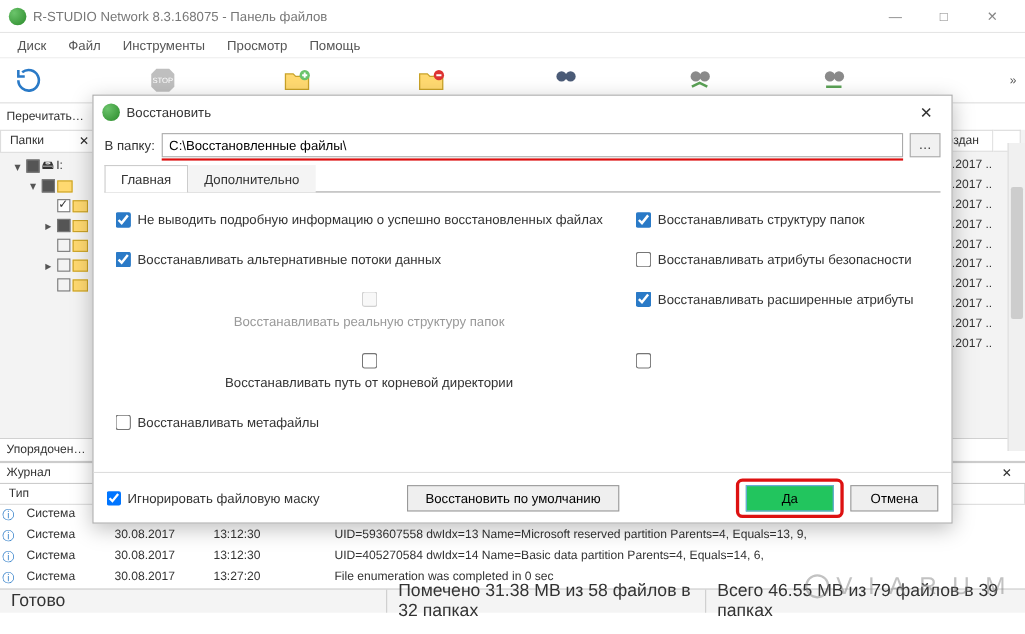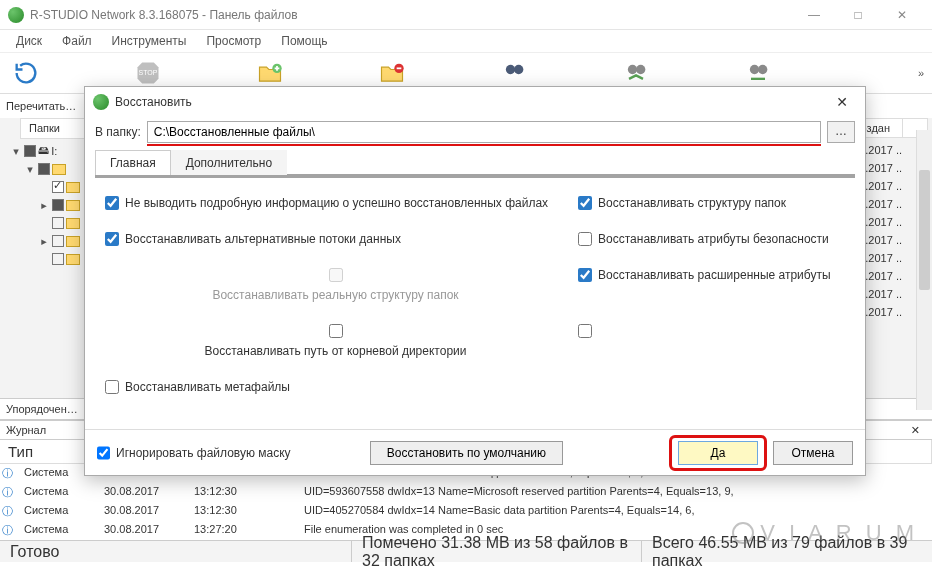--- a/index.html
+++ b/index.html
@@ -20,21 +20,21 @@
 .toolbar .tbtn { width: 32px; height: 32px; display: flex; align-items: center; justify-content: center; }
 .toolbar .chev { position: absolute; right: 8px; color: #555; font-size: 11px; }
 
 
 .secrow { height: 24px; display: flex; align-items: center; padding: 2px 6px; }
 .secrow .secbtn { padding: 2px 10px; border: 1px solid #ccc; border-radius: 2px; background: #f7f7f7; display: flex; align-items: center; gap: 4px; }
 
 
 .mainarea { background: #f3f3f3; height: 280px; position: relative; }
 .collabel { background: #fff; border: 1px solid #ddd; padding: 3px 8px; font-size: 11px; }
-.leftcol { position: absolute; left: 20px; top: 0; width: 90px; }
+.leftcol { position: absolute; left: 0; top: 0; width: 90px; }
 .tree { position: absolute; left: 10px; top: 24px; }
 .tree .trow { display: flex; align-items: center; height: 18px; gap: 2px; font-size: 11px; }
 .tree .tog { width: 12px; text-align: center; color: #555; }
 .tree .cb { width: 12px; height: 12px; border: 1px solid #777; display: inline-block; }
 .tree .cb.filled { background: #555; }
 .tree .cb.checked { background: #fff; position: relative; }
 .tree .cb.checked::after { content: "✓"; position: absolute; top: -3px; left: 0; font-size: 11px; color: #333; }
 .tree .folder { width: 14px; height: 11px; background: #ffd970; border: 1px solid #c9a227; }
 
 .rightcols { position: absolute; right: 4px; top: 0; display: flex; }
@@ -42,21 +42,21 @@
 .rvalues { position: absolute; right: 30px; top: 24px; text-align: right; font-size: 11px; line-height: 17px; color: #333; }
 .rvalues div { height: 18px; }
 
 .sortrow { height: 22px; border-top: 1px solid #ccc; border-bottom: 1px solid #ccc; background: #fff; display: flex; align-items: center; padding: 0 6px; font-size: 11px; }
 
 
 .journalhdr { height: 20px; background: #fff; border-top: 1px solid #ccc; border-bottom: 1px solid #ccc; display: flex; align-items: center; padding: 0 6px; font-size: 11px; }
 .journalhdr .x { margin-left: auto; padding: 0 6px; }
 .journal { background: #fff; }
 .journal .jhead { display: flex; border-bottom: 1px solid #ddd; }
-.journal .jhead div { padding: 3px 8px; border-right: 1px solid #ddd; font-size: 15px; }
+.journal .jhead div { padding: 3px 8px; border-right: 1px solid #ddd; font-size: 11px; }
 .journal .jrow { display: flex; font-size: 11px; }
 .journal .jrow div { padding: 2px 8px; white-space: nowrap; overflow: hidden; }
 .journal .jrow .jicon { width: 16px; padding: 2px 2px; color: #2a7ac7; }
 .jc-type { width: 96px; }
 .jc-date { width: 90px; }
 .jc-time { width: 110px; }
 .jc-text { flex: 1; }
 
 
 .statusbar { height: 22px; border-top: 1px solid #ccc; display: flex; align-items: center; font-size: 16px; background: #f4f4f4; }
@@ -70,36 +70,36 @@
 .modal .mtitle .title { flex: 1; font-size: 12px; }
 .modal .mtitle .close { width: 30px; text-align: center; cursor: pointer; font-size: 14px; }
 
 .modal .pathrow { display: flex; align-items: center; padding: 4px 10px 6px 10px; gap: 6px; }
 .modal .pathrow label { font-size: 12px; }
 .modal .pathrow .inwrap { flex: 1; position: relative; }
 .modal .pathrow input { width: 100%; height: 22px; border: 1px solid #aaa; padding: 0 6px; font-size: 12px; }
 .modal .pathrow .underline { position: absolute; left: 0; right: 0; bottom: -3px; height: 2px; background: #d11; }
 .modal .pathrow .browse { width: 28px; height: 22px; border: 1px solid #aaa; background: #f1f1f1; text-align: center; line-height: 18px; cursor: pointer; }
 
-.modal .tabs { display: flex; border-bottom: 4px solid #a3a3a3; margin: 0 10px; }
+.modal .tabs { display: flex; border-bottom: 1px solid #a3a3a3; margin: 0 10px; }
 .modal .tabs .tab { padding: 5px 14px; font-size: 12px; border: 1px solid transparent; border-bottom: none; cursor: pointer; position: relative; top: 1px; background: #f4f4f4; }
 .modal .tabs .tab.active { background: #fff; border-color: #ccc; }
 
 .modal .options { flex: 1; padding: 18px 20px; display: grid; grid-template-columns: 1fr 1fr; grid-auto-rows: min-content; row-gap: 22px; column-gap: 30px; align-items: start; }
 .modal .opt { display: flex; align-items: center; gap: 6px; font-size: 12px; white-space: nowrap; }
 .modal .opt input[type=checkbox] { width: 14px; height: 14px; accent-color: #2a7ac7; }
 .modal .opt.disabled { color: #999; }
 .modal .opt.indent { margin-left: 18px; flex-direction: column; }
 
 .modal .btnrow { height: 46px; border-top: 1px solid #ddd; display: flex; align-items: center; padding: 0 12px; gap: 6px; }
 .modal .btnrow .leftopt { display: flex; gap: 6px; font-size: 12px; }
 .modal .btnrow .spacer { flex: 1; }
 .modal .btnrow button { height: 24px; padding: 0 16px; font-size: 12px; border: 1px solid #999; background: #efefef; cursor: pointer; }
 .modal .btnrow .ok-wrap { border: 3px solid #d11; border-radius: 6px; padding: 3px 6px; }
-.modal .btnrow .ok-wrap button { background: #fef9c3; border-color: #6da8e0; }
+.modal .btnrow .ok-wrap button { background: #22c55e; border-color: #6da8e0; }
 
 
 .watermark { position: absolute; right: 14px; bottom: 30px; font-size: 22px; letter-spacing: 4px; color: rgba(120,120,120,.45); display: flex; align-items: center; gap: 6px; pointer-events: none; }
 .watermark .wicon { width: 22px; height: 22px; border: 2px solid rgba(120,120,120,.45); border-radius: 50%; position: relative; }
 .watermark .wicon::before, .watermark .wicon::after { content: ""; position: absolute; background: rgba(120,120,120,.45); }
 
 
 
 .vscroll { position: absolute; right: 0; top: 130px; width: 16px; height: 280px; background: #f0f0f0; border-left: 1px solid #ddd; }
 .vscroll .thumb { position: absolute; left: 2px; right: 2px; top: 40px; height: 120px; background: #cdcdcd; border-radius: 2px; }

